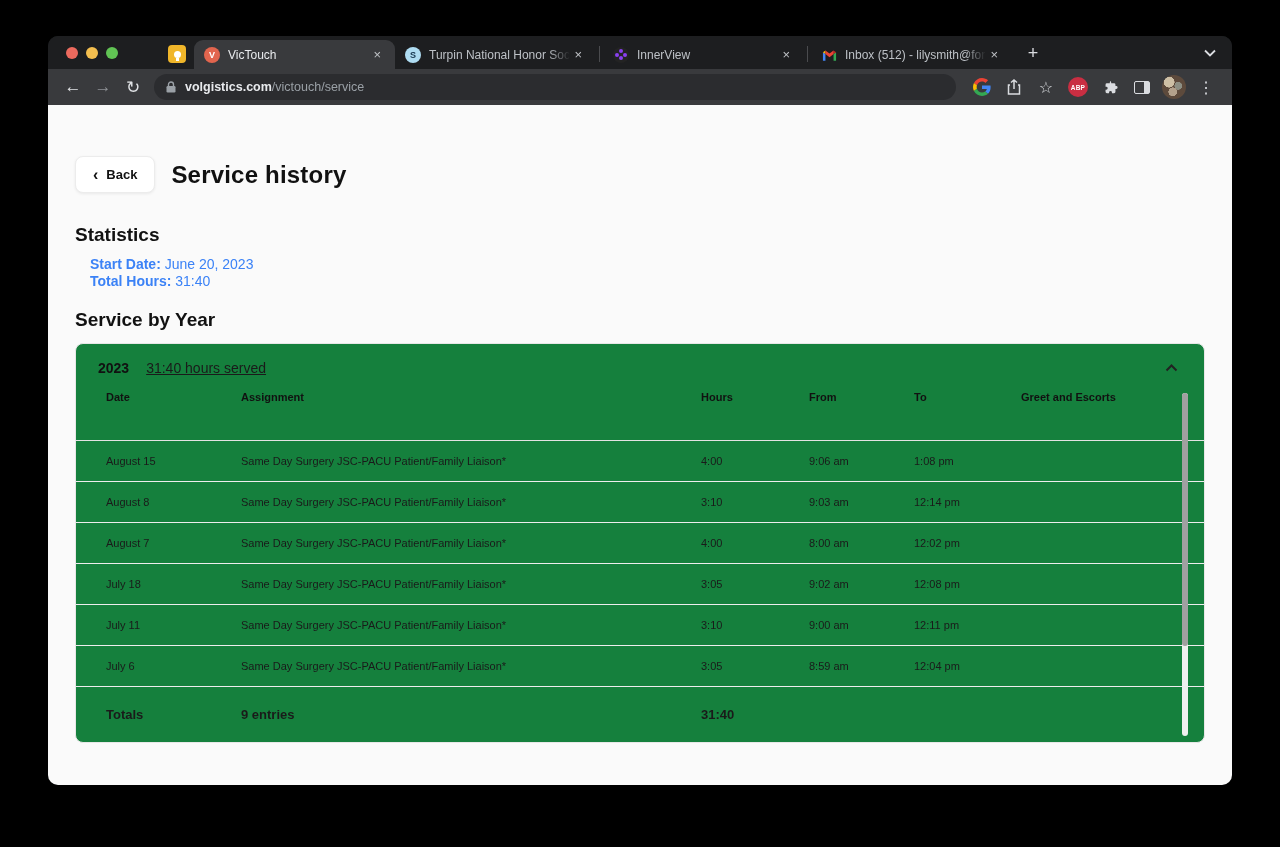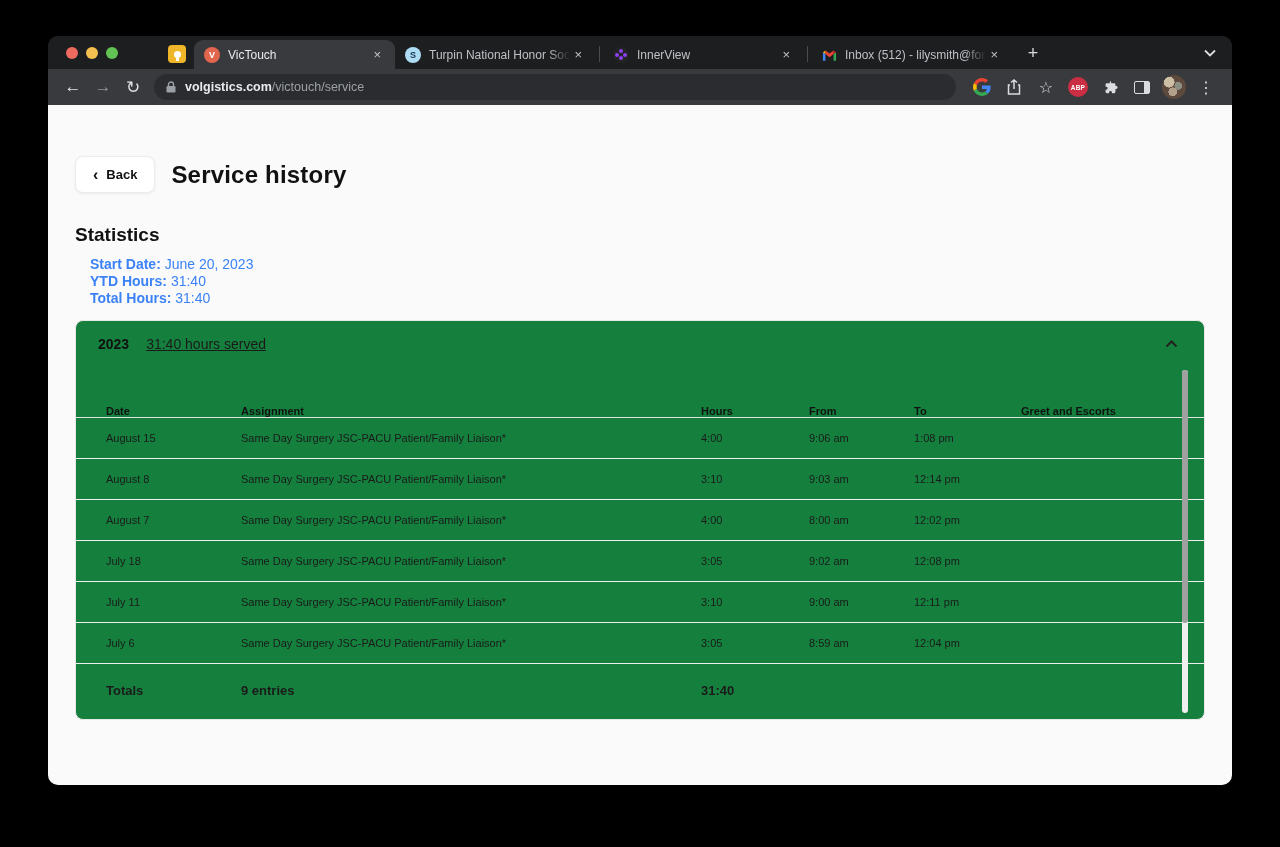--- a/index.html
+++ b/index.html
@@ -78,21 +78,21 @@
   .stat-line .lbl { font-weight:bold; }
   .sby-h { margin-top:19px; }
 
   .card { margin-top:12px; width:1130px; height:400px; background:#15803d; border:1px solid #e7e7e7;
           border-radius:8px; position:relative; overflow:hidden; }
   .card-head { height:47px; display:flex; align-items:center; padding:0 26px 0 22px; }
   .card-year { font-size:14px; font-weight:bold; color:#111; }
   .card-summary { font-size:14px; color:#1a1a1a; margin-left:17px;text-decoration:underline; }
   .card-chevron { margin-left:auto; display:flex; }
 
-  .thead { display:flex; align-items:flex-end; height:50px; padding-left:30px; border-bottom:1px solid #e3e3e3; }
+  .thead { display:flex; align-items:flex-start; height:50px; padding-left:30px; border-bottom:1px solid #e3e3e3; }
   .th { font-size:11px; font-weight:bold; color:#111; }
   .trow { display:flex; align-items:center; height:41px; padding-left:30px; border-bottom:1px solid #ededed; }
   .td { font-size:11px; color:#1a1a1a; padding-right:10px; white-space:nowrap; overflow:hidden; }
   .trow-totals { display:flex; align-items:center; height:54px; padding-left:30px; }
   .trow-totals .td { font-weight:bold; font-size:13px; }
   .c-date{width:135px;} .c-asg{width:460px;} .c-hrs{width:108px;} .c-from{width:105px;} .c-to{width:107px;} .c-greet{flex:1;}
 
   .vscroll-track { position:absolute; right:16px; top:49px; width:6px; height:343px; background:#efefef; border-radius:3px; }
   .vscroll-thumb { position:absolute; left:0; top:0; width:6px; height:253px; background:#a0a0a0; border-radius:3px; }
 </style>
@@ -216,25 +216,25 @@
         <span class="chev">‹</span>
         <span>Back</span>
       </div>
       <div class="page-title">Service history</div>
     </div>
 
     <div class="section-h stats-h">Statistics</div>
     <div class="stats-list">
   <div class="stat-line"><span class="lbl">Start Date:</span><span> June 20, 2023</span></div>
 
-  <div class="stat-line"><span class="lbl">YTD Hours:</span><span> 31:40</span></div>
 
   <div class="stat-line"><span class="lbl">Total Hours:</span><span> 31:40</span></div>
 </div>
 
+    <div class="section-h sby-h">Service by Year</div>
 
     <div class="card">
       <div class="card-head">
         <span class="card-year">2023</span>
         <span class="card-summary">31:40 hours served</span>
         <span class="card-chevron">
           <svg width="13" height="8" viewBox="0 0 13 8">
               <polyline points="1.5,6.5 6.5,1.5 11.5,6.5" fill="none" stroke="#222" stroke-width="2"></polyline>
             </svg>
         </span>

